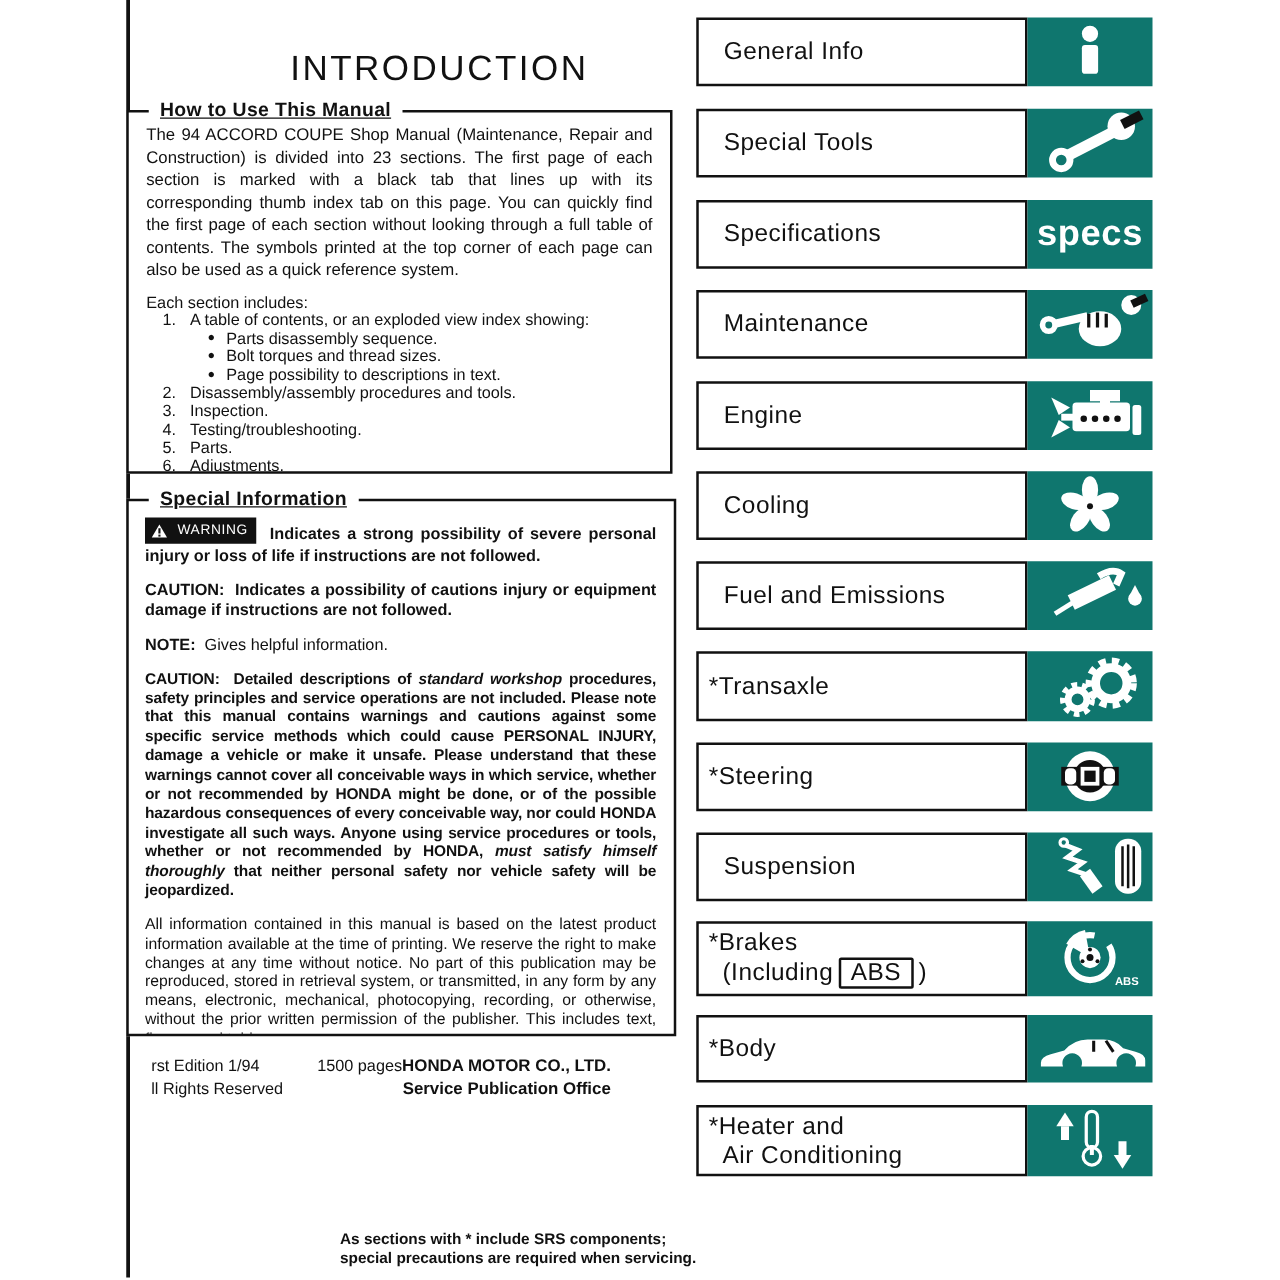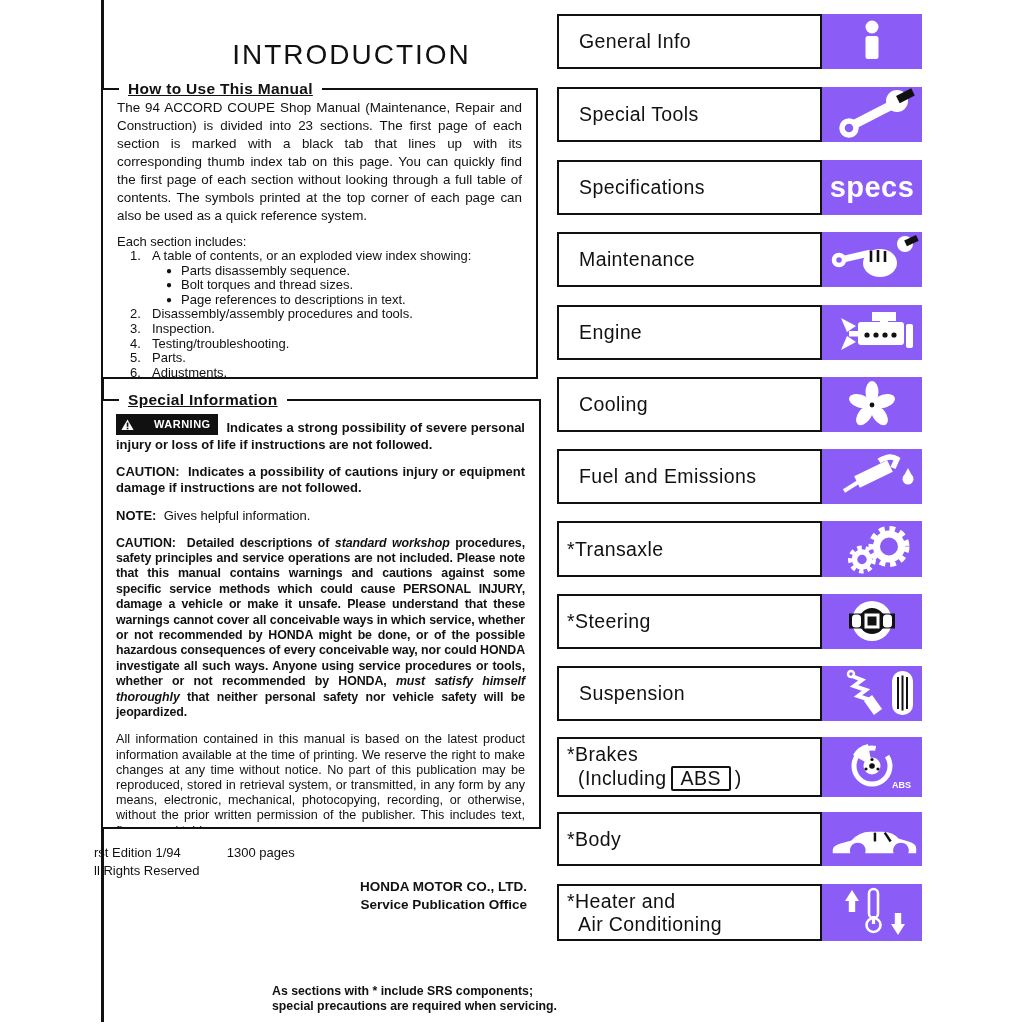--- a/index.html
+++ b/index.html
@@ -26,52 +26,52 @@
 
   .para { font-size:13.4px; line-height:18px; text-align:justify; margin:0; }
   .includes { font-size:13px; line-height:15px; margin-top:9px; }
   .olrow  { display:flex; font-size:13px; line-height:14.6px; margin-left:13px; }
   .olrow .num { width:22px; flex:none; }
   .blrow  { display:flex; font-size:13px; line-height:14.6px; margin-left:49px; }
   .blrow .blt { width:15px; flex:none; font-size:10px; line-height:14.6px; }
 
   .warnp  { font-size:13px; line-height:17px; font-weight:bold; text-align:justify; margin:0 0 11px 0; }
   .badge {
-    display:inline-flex; align-items:center; gap:20px; background:#111; color:#fff;
-    font-size:11px; font-weight:bold; letter-spacing:.5px; padding:2px 7px 2px 5px;
+    display:inline-flex; align-items:center; gap:8px; background:#111; color:#fff;
+    font-size:11px; font-weight:normal; letter-spacing:.5px; padding:2px 7px 2px 5px;
     margin-right:5px; vertical-align:1px;
   }
   .cautp { font-size:13px; line-height:16.5px; font-weight:bold; text-align:justify; margin:0 0 11px 0; }
   .notep { font-size:13px; line-height:16px; font-weight:normal; margin:0 0 12px 0; }
   .caut2 { font-size:12.4px; line-height:15.4px; font-weight:bold; text-align:justify; letter-spacing:-.1px; margin:0 0 12px 0; }
   .copyp { font-size:12.6px; line-height:15.2px; font-weight:normal; text-align:justify; margin:0; }
   .it { font-style:italic; }
 
-  .footer { position:absolute; left:94px; top:844px; width:433px; display:flex; justify-content:space-between; }
+  .footer { position:absolute; left:121px; top:844px; width:433px; display:flex; justify-content:flex-start; }
   .fl { font-size:13px; line-height:18px; }
   .fl .row1 { display:flex; gap:46px; }
-  .fr { font-size:13.5px; line-height:18px; font-weight:bold; text-align:right;margin-top:34px; }
+  .fr { font-size:13.5px; line-height:18px; font-weight:bold; text-align:right; }
 
   .footnote { position:absolute; left:272px; top:984px; font-size:12.3px; line-height:15px; font-weight:bold; }
 
   
   .tabs { position:absolute; left:557px; top:0; width:368px; height:720px; }
   .tab  { position:absolute; left:0; display:flex; width:365px; }
   .tab-label {
     width:265px; box-sizing:border-box; border:2px solid #111; background:#fff;
     display:flex; flex-direction:column; justify-content:center;
     font-size:19.5px; letter-spacing:.4px; padding-left:20px;
   }
   .tab-label.star { padding-left:8px; }
   .tab-label .l2 { padding-left:11px; }
   .boxed {
     display:inline-block; border:2px solid #111; border-radius:2px;
     padding:0 8px; margin:0 4px; line-height:1.05;
   }
-  .tab-icon { width:100px; background:#8b5cf6; position:relative; }
+  .tab-icon { width:100px; background:#0f766e; position:relative; }
   .tab-icon svg { width:100%; height:100%; display:block; }
   .specs-text {
     width:100%; height:100%; display:flex; align-items:center; justify-content:center;
     color:#fff; font-weight:bold; font-size:29px; letter-spacing:.5px;
   }
 </style>
 </head>
 <body>
 
 <div class="page">
@@ -91,21 +91,21 @@
       <div class="blrow">
         <span class="blt">●</span>
         <span>Parts disassembly sequence.</span>
       </div>
       <div class="blrow">
         <span class="blt">●</span>
         <span>Bolt torques and thread sizes.</span>
       </div>
       <div class="blrow">
         <span class="blt">●</span>
-        <span>Page references to descriptions in text.</span>
+        <span>Page possibility to descriptions in text.</span>
       </div>
       <div class="olrow">
         <span class="num">2.</span>
           <span>Disassembly/assembly procedures and tools.</span>
       </div>
       <div class="olrow">
         <span class="num">3.</span>
           <span>Inspection.</span>
       </div>
       <div class="olrow">
@@ -150,21 +150,21 @@
         <span>Detailed descriptions of </span><span class="it">standard workshop</span><span> procedures, safety principles and service operations are not included. Please note that this manual contains warnings and cautions against some specific service methods which could cause PERSONAL INJURY, damage a vehicle or make it unsafe. Please understand that these warnings cannot cover all conceivable ways in which service, whether or not recommended by HONDA might be done, or of the possible hazardous consequences of every conceivable way, nor could HONDA investigate all such ways. Anyone using service procedures or tools, whether or not recommended by HONDA, </span><span class="it">must satisfy himself thoroughly</span><span> that neither personal safety nor vehicle safety will be jeopardized.</span>
       </p>
       <p class="copyp">All information contained in this manual is based on the latest product information available at the time of printing. We reserve the right to make changes at any time without notice. No part of this publication may be reproduced, stored in retrieval system, or transmitted, in any form by any means, electronic, mechanical, photocopying, recording, or otherwise, without the prior written permission of the publisher. This includes text, figures and tables.</p>
     </div>
   </div>
 
   <div class="footer">
     <div class="fl">
       <div class="row1">
         <span>rst Edition 1/94</span>
-        <span>1300 pages</span>
+        <span>1500 pages</span>
       </div>
       <div>ll Rights Reserved</div>
     </div>
     <div class="fr">
       <div>HONDA MOTOR CO., LTD.</div>
       <div>Service Publication Office</div>
     </div>
   </div>
 
   <div class="footnote">

